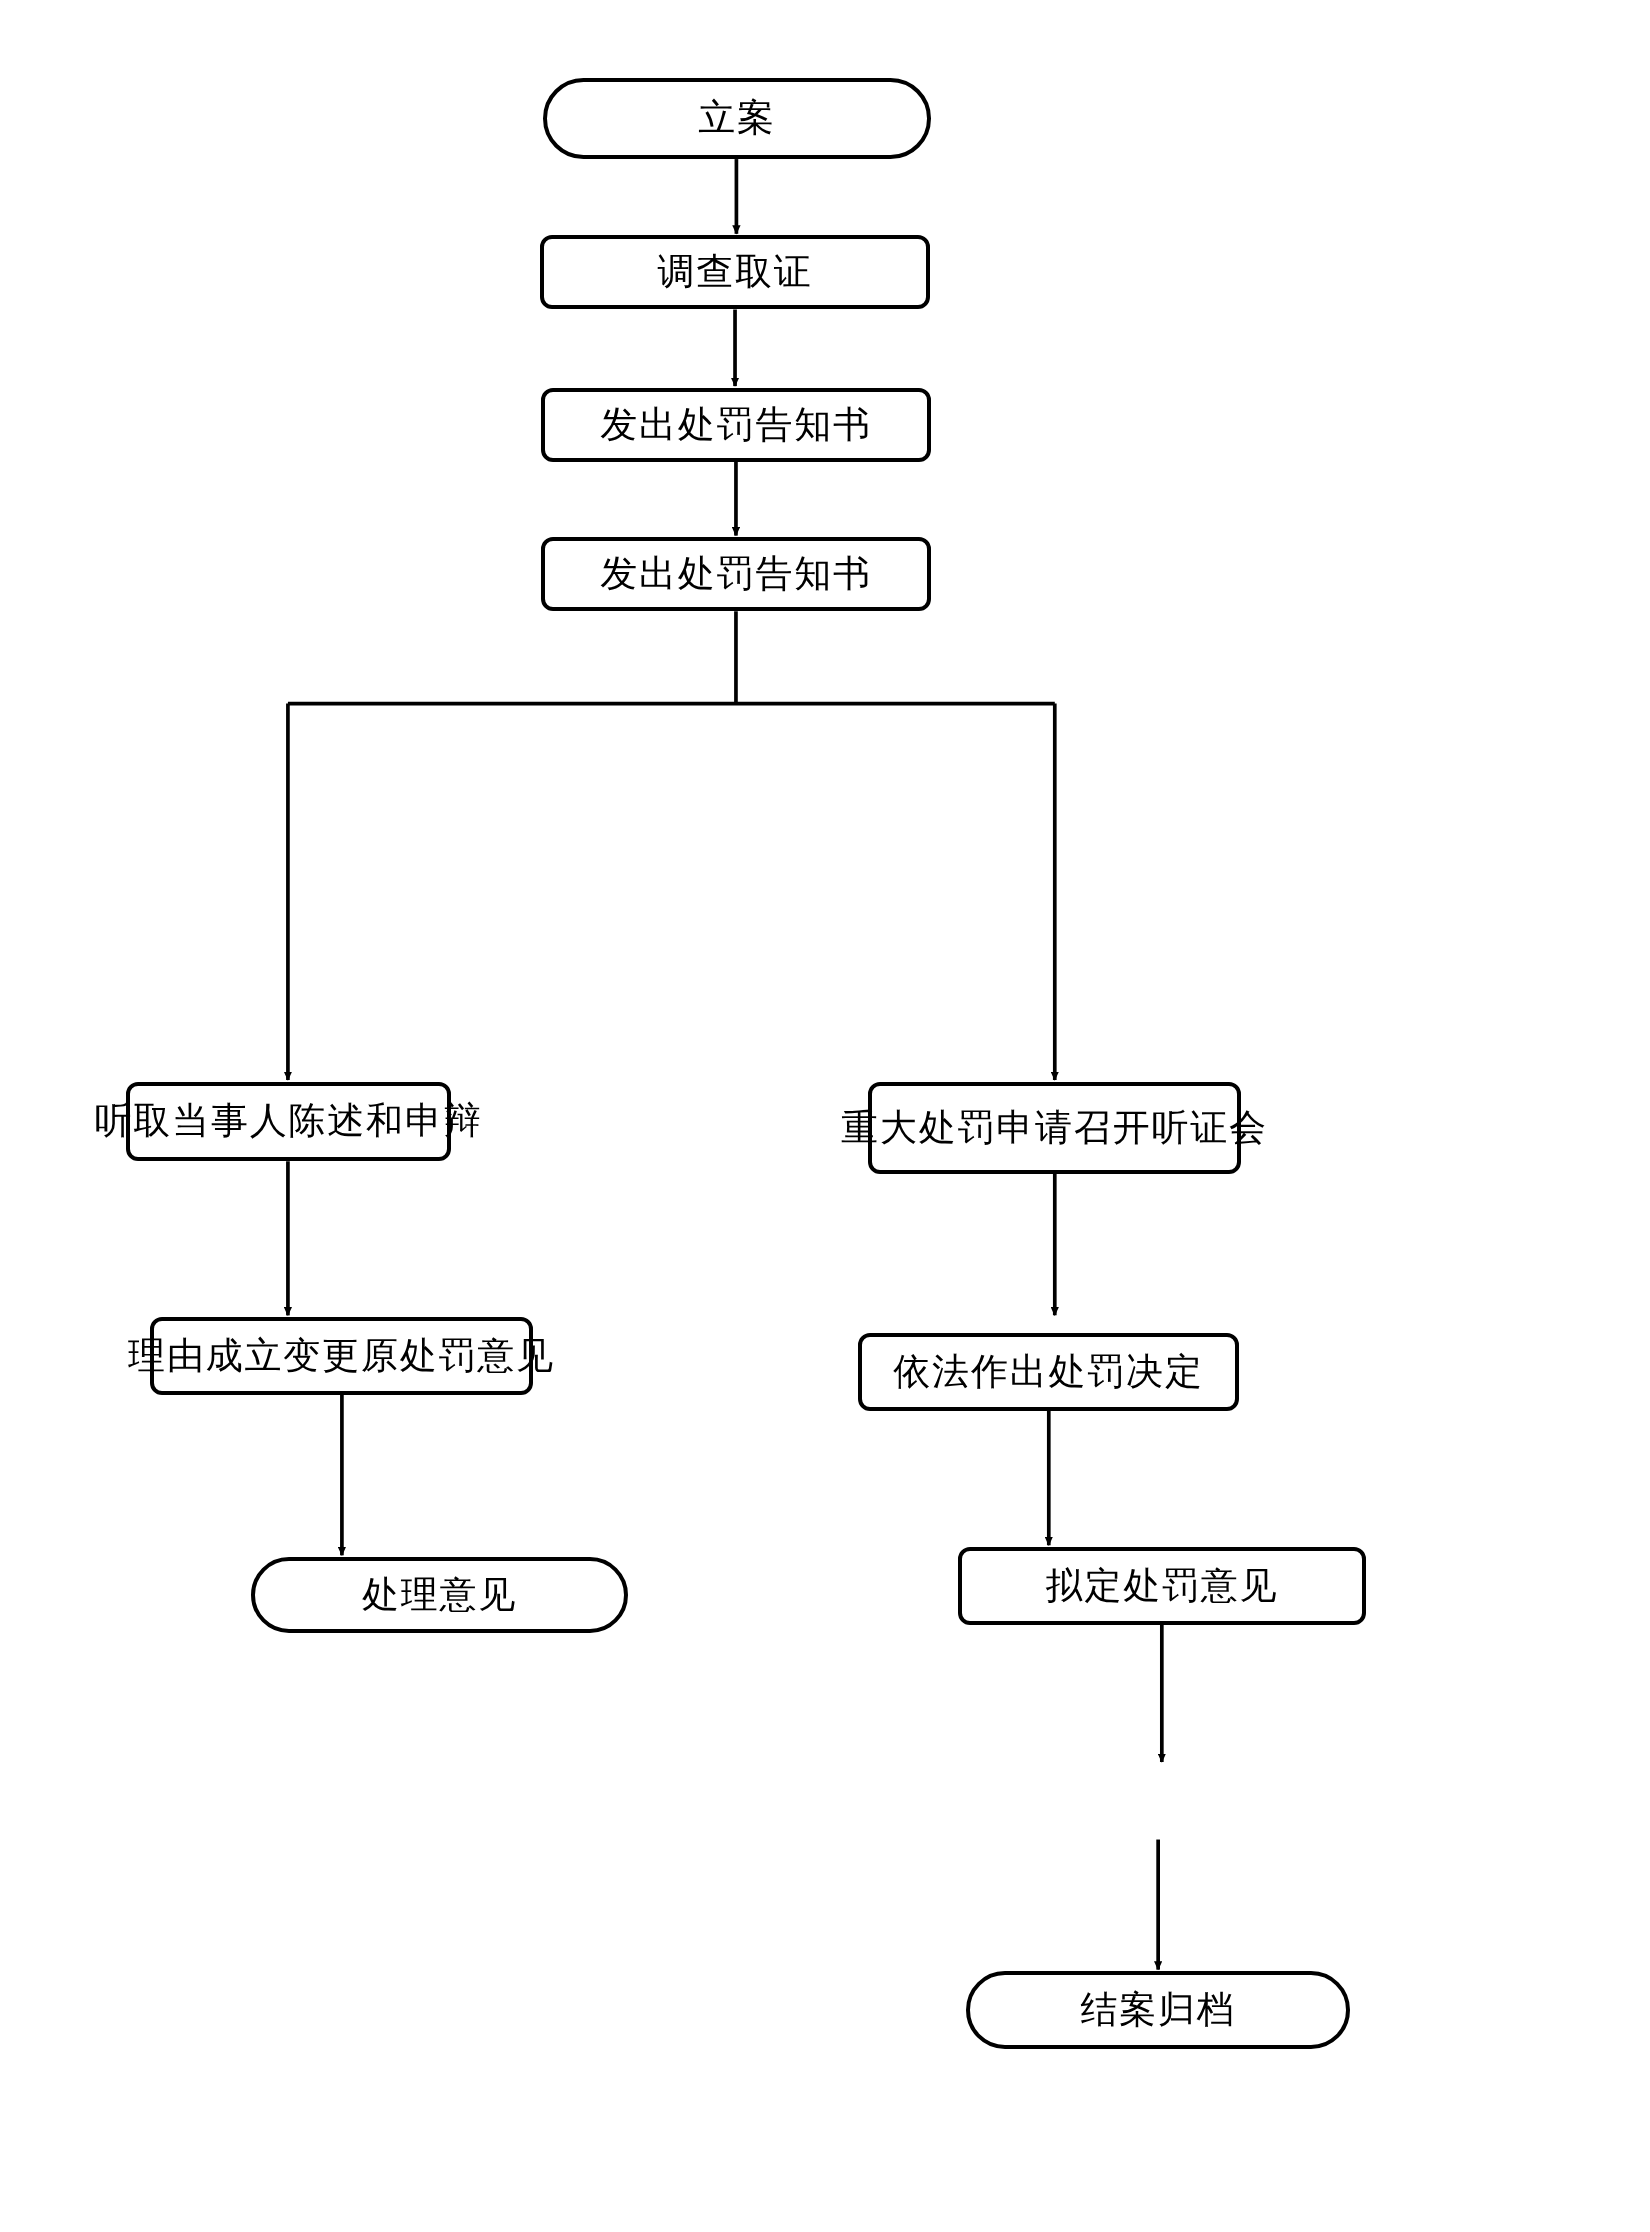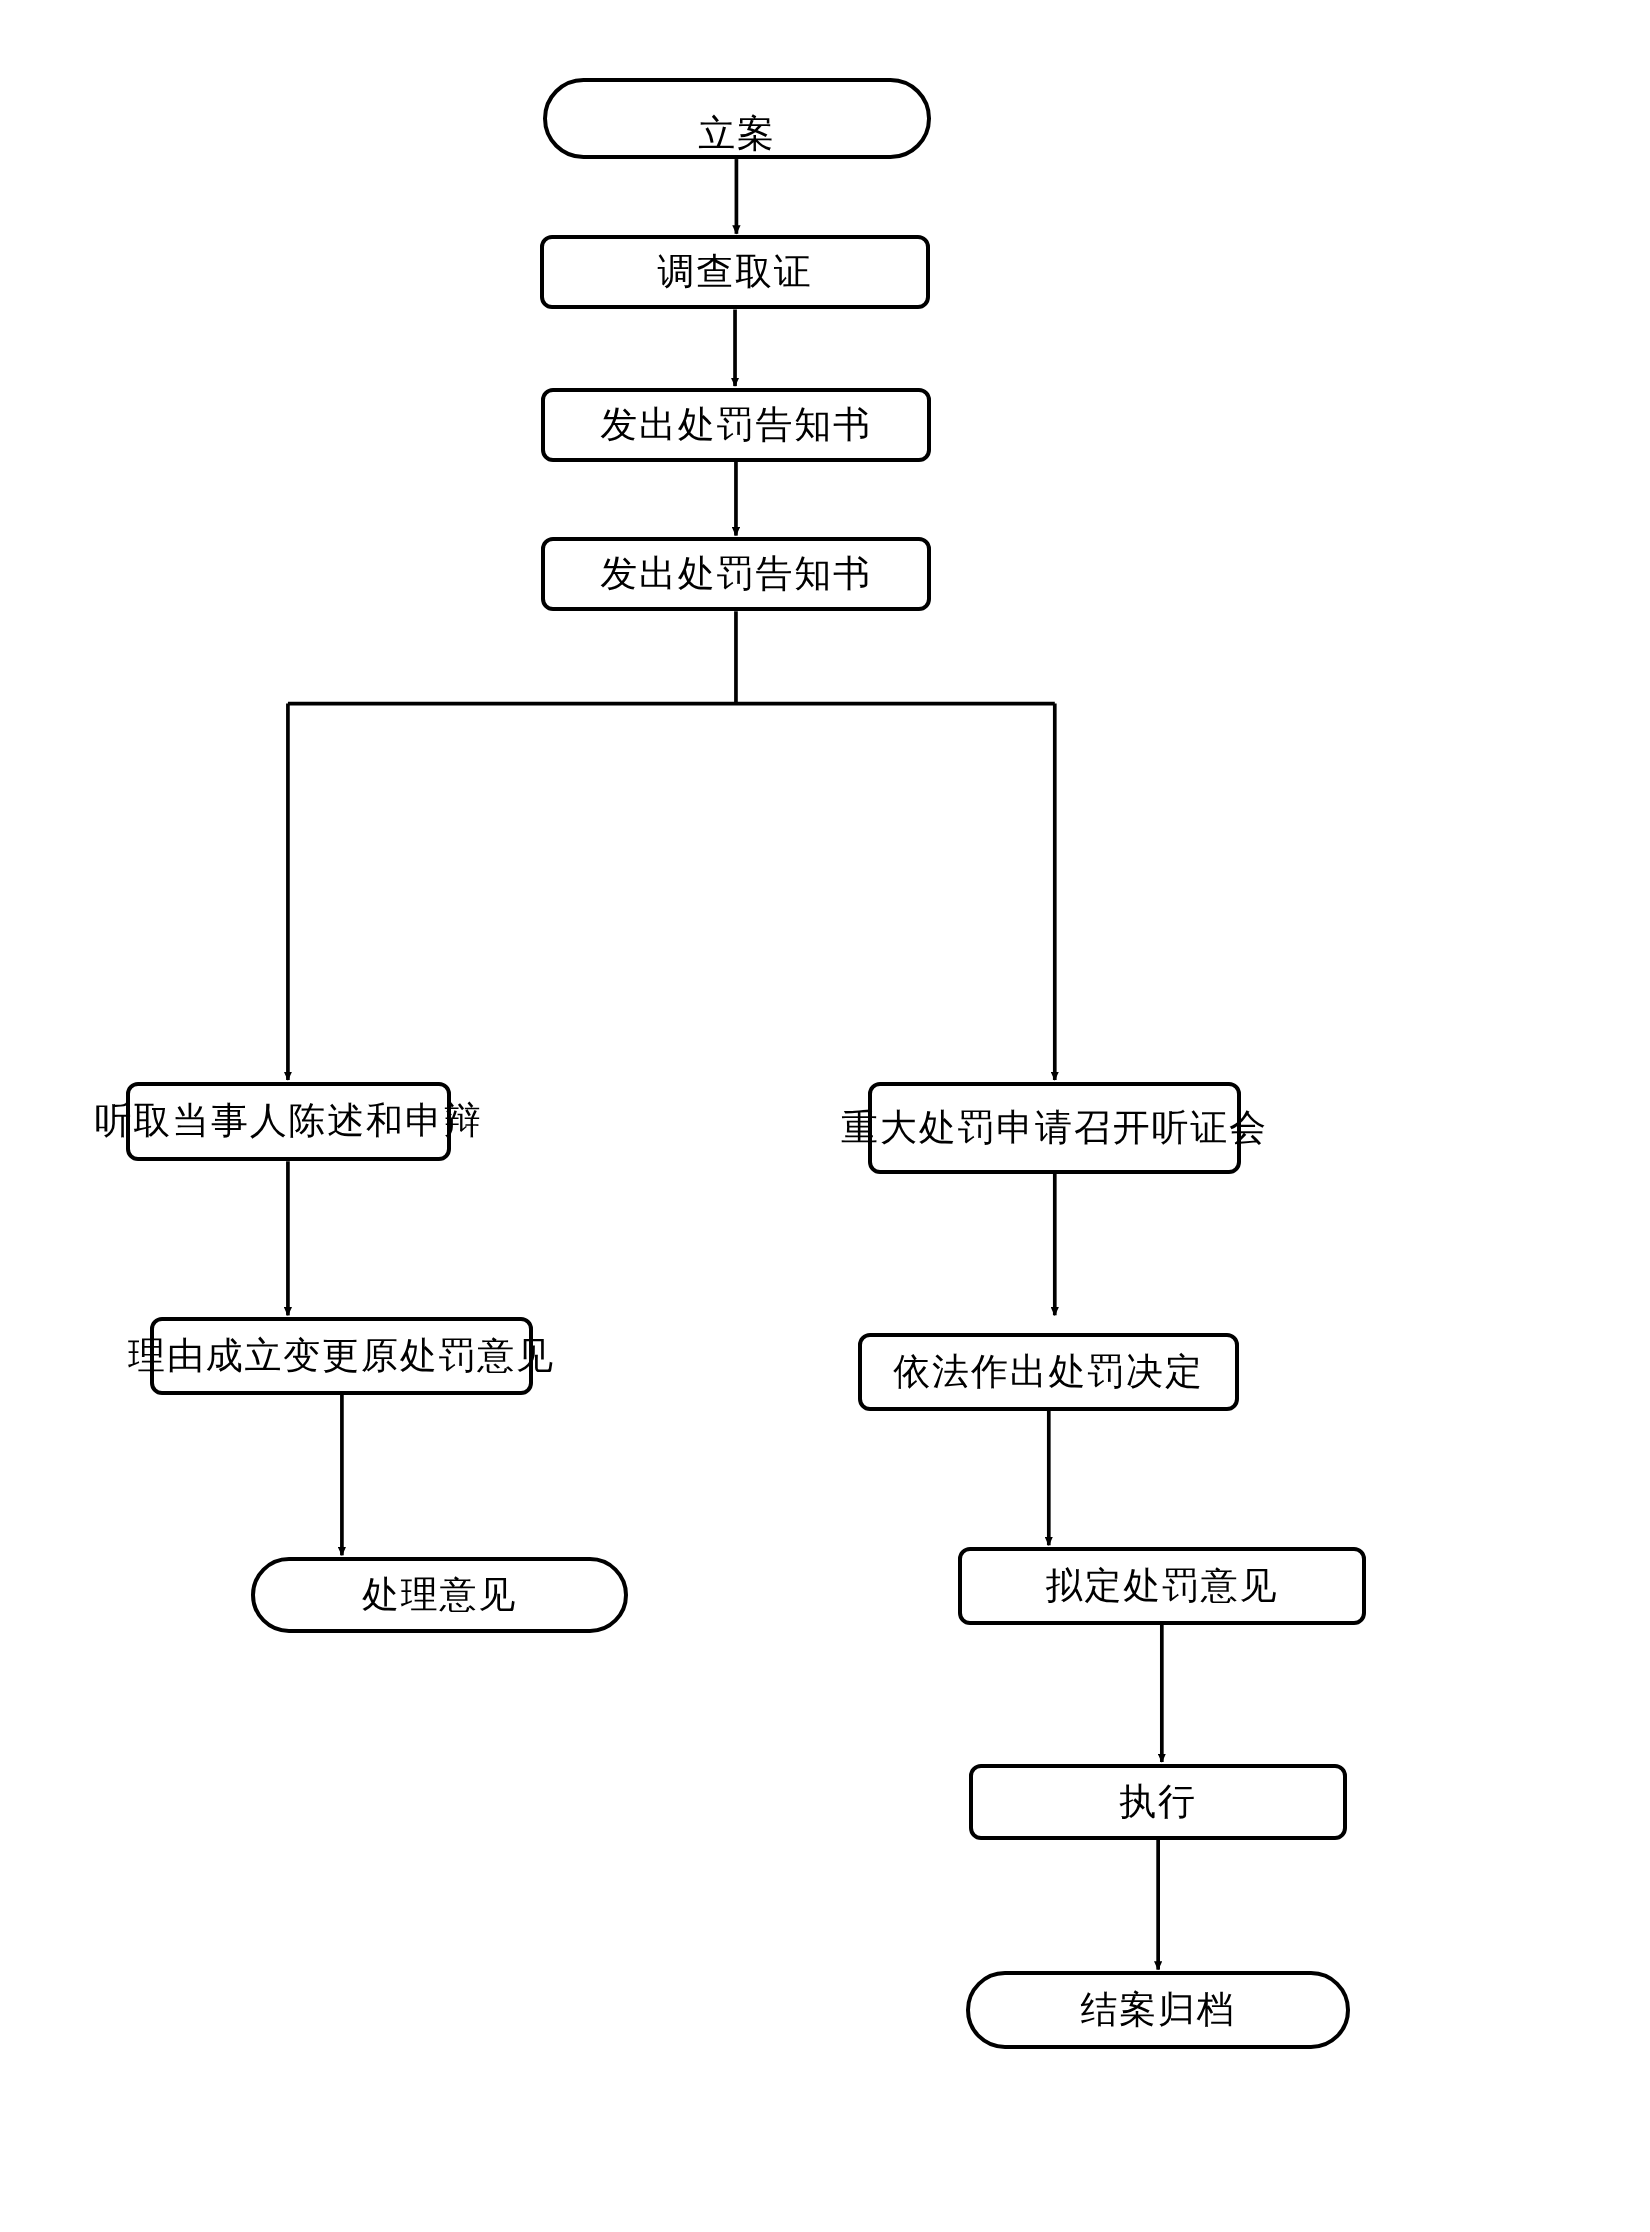--- a/index.html
+++ b/index.html
@@ -71,21 +71,21 @@
         <path d="M1136.5,1511 L1136.5,1674" marker-end="url(#arrowhead)"></path>
         <path d="M1259,1760 L1259,1909" marker-end="url(#arrowhead)"></path>
         <path d="M1255,1993 L1255,2134" marker-end="url(#arrowhead)"></path>
         <path d="M797.5,662 L797.5,762"></path>
         <path d="M312,762 L1143,762"></path>
         <path d="M312,762 L312,1170" marker-end="url(#arrowhead)"></path>
         <path d="M1143,762 L1143,1170" marker-end="url(#arrowhead)"></path>
       </g>
   </svg>
 
-  <div class="node terminator" style="left:543px; top:78px; width:388px; height:81px;align-items:flex-end;">
+  <div class="node terminator" style="left:543px; top:78px; width:388px; height:81px;">
     <span class="node-label">立案</span>
   </div>
 
   <div class="node process" style="left:540px; top:235px; width:390px; height:74px;">
     <span class="node-label">调查取证</span>
   </div>
 
   <div class="node process" style="left:541px; top:388px; width:390px; height:74px;">
     <span class="node-label">发出处罚告知书</span>
   </div>
@@ -111,22 +111,19 @@
   </div>
 
   <div class="node terminator" style="left:251px; top:1557px; width:377px; height:76px;">
     <span class="node-label">处理意见</span>
   </div>
 
   <div class="node process" style="left:958px; top:1547px; width:408px; height:78px;">
     <span class="node-label">拟定处罚意见</span>
   </div>
 
-  <div class="node process" style="left:969px; top:1764px; width:378px; height:76px;">
-    <span class="node-label">执行</span>
-  </div>
 
   <div class="node terminator" style="left:966px; top:1971px; width:384px; height:78px;">
     <span class="node-label">结案归档</span>
   </div>
 
 </div>
 
 
 </body></html>

